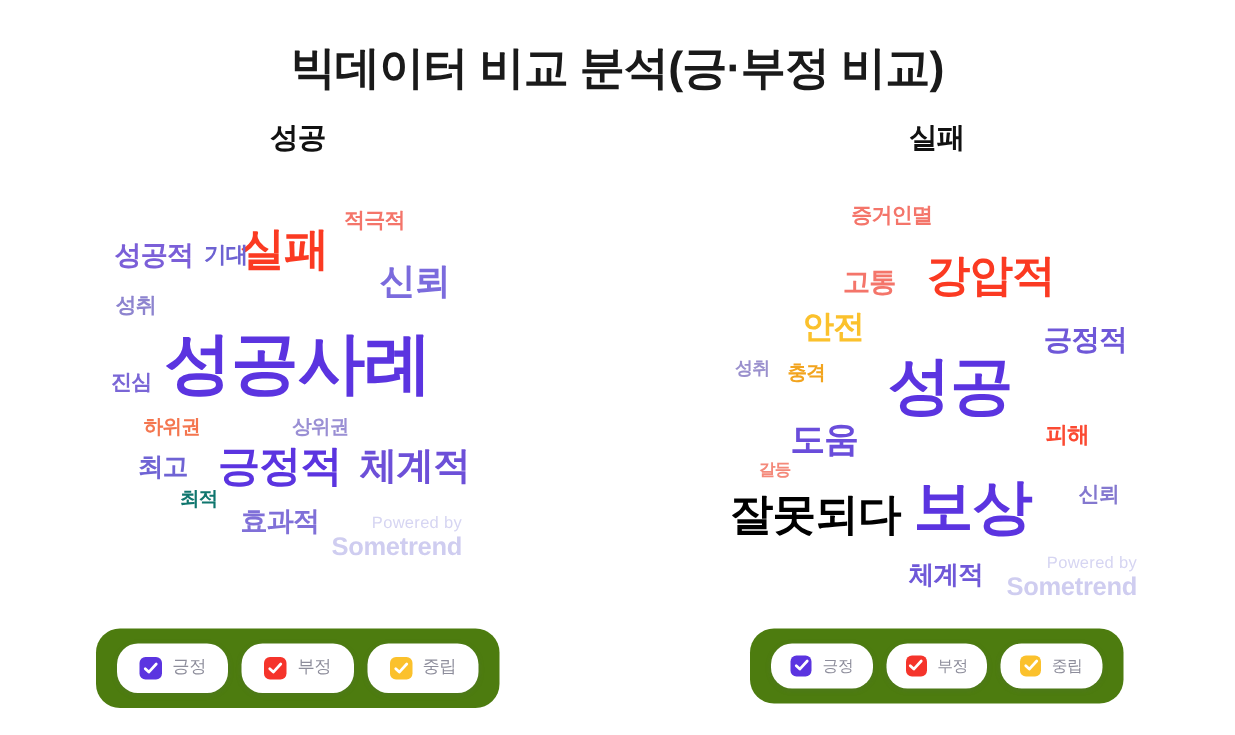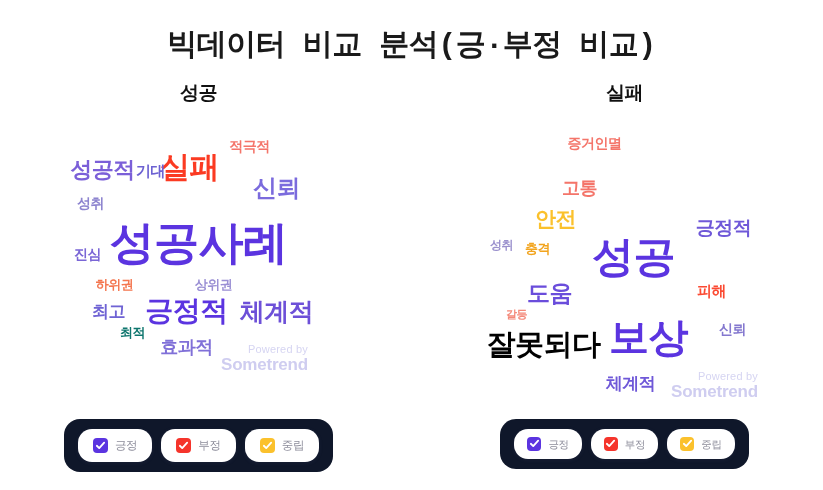--- a/index.html
+++ b/index.html
@@ -19,21 +19,20 @@
   .page-title {
     text-align: center;
     font-size: 30px;
     font-weight: bold;
     color: #1a1a1a;
     letter-spacing: -0.5px;
     margin: 0;
     padding-top: 28px;
     line-height: 1.2;
     white-space: nowrap;
-    font-family: Liberation Mono, monospace;
   }
 
   .panels {
     display: flex;
     justify-content: center;
     align-items: flex-start;
     margin-top: 18px;
     gap: 126px;
   }
 
@@ -95,21 +94,21 @@
     color: #cfcdf0;
     letter-spacing: -0.2px;
   }
 
   .legend-card {
     position: relative;
     display: flex;
     justify-content: center;
     align-items: center;
     gap: 9px;
-    background: #0f172a;
+    background: #4d7c0f;
     border-radius: 16px;
     padding: 10px 14px;
   }
 
   .legend-chip {
     display: flex;
     align-items: center;
     gap: 7px;
     background: #ffffff;
     border-radius: 14px;
@@ -149,21 +148,21 @@
 
   <div class="panel panel--left">
     <div class="panel-header">성공</div>
 
     <div class="cloud-card">
       <div class="cloud-stage" id="cloud-0">
           <span class="word" style="left: 50%; top: 41%; font-size: 45px; color: rgb(91, 52, 224);">성공사례</span>
           <span class="word" style="left: 47%; top: 16%; font-size: 30px; color: rgb(251, 58, 34);">실패</span>
           <span class="word" style="left: 46%; top: 64%; font-size: 28px; color: rgb(91, 52, 224);">긍정적</span>
           <span class="word" style="left: 76%; top: 64%; font-size: 25px; color: rgb(109, 80, 216);">체계적</span>
-          <span class="word" style="left: 18%; top: 17%; font-size: 22px; color: rgb(123, 95, 216);">성공적</span>
+          <span class="word" style="left: 18%; top: 17%; font-size: 18px; color: rgb(123, 95, 216);">성공적</span>
           <span class="word" style="left: 76%; top: 23%; font-size: 24px; color: rgb(123, 107, 221);">신뢰</span>
           <span class="word" style="left: 46%; top: 76%; font-size: 18px; color: rgb(128, 112, 216);">효과적</span>
           <span class="word" style="left: 20%; top: 64%; font-size: 17px; color: rgb(111, 99, 212);">최고</span>
           <span class="word" style="left: 34%; top: 17%; font-size: 15px; color: rgb(109, 98, 210);">기대</span>
           <span class="word" style="left: 67%; top: 9%; font-size: 14px; color: rgb(244, 117, 106);">적극적</span>
           <span class="word" style="left: 14%; top: 28%; font-size: 14px; color: rgb(141, 132, 207);">성취</span>
           <span class="word" style="left: 13%; top: 45%; font-size: 14px; color: rgb(122, 102, 214);">진심</span>
           <span class="word" style="left: 22%; top: 55%; font-size: 13px; color: rgb(244, 118, 79);">하위권</span>
           <span class="word" style="left: 55%; top: 55%; font-size: 13px; color: rgb(154, 143, 212);">상위권</span>
           <span class="word" style="left: 28%; top: 71%; font-size: 13px; color: #0f766e;">최적</span>
@@ -201,22 +200,23 @@
         </div>
       </div>
   </div>
 
   <div class="panel panel--right">
     <div class="panel-header">실패</div>
 
     <div class="cloud-card">
       <div class="cloud-stage" id="cloud-1">
           <span class="word" style="left: 53%; top: 46%; font-size: 42px; color: rgb(91, 52, 224);">성공</span>
-          <span class="word" style="left: 58%; top: 73%; font-size: 40px; color: rgb(91, 52, 224); font-family: Liberation Serif, serif;">보상</span>
+          <span class="word" style="left: 58%; top: 73%; font-size: 40px; color: rgb(91, 52, 224);">보상</span>
           <span class="word" style="left: 23%; top: 75%; font-size: 29px; color: #000000;">잘못되다</span>
+          <span class="word" style="left: 62%; top: 22%; font-size: 29px; color: rgb(251, 58, 34);">강압적</span>
           <span class="word" style="left: 25%; top: 58%; font-size: 23px; color: rgb(106, 77, 219);">도움</span>
           <span class="word" style="left: 27%; top: 33%; font-size: 21px; color: rgb(251, 193, 44);">안전</span>
           <span class="word" style="left: 83%; top: 36%; font-size: 19px; color: rgb(111, 88, 216);">긍정적</span>
           <span class="word" style="left: 35%; top: 23%; font-size: 18px; color: rgb(244, 117, 106);">고통</span>
           <span class="word" style="left: 52%; top: 88%; font-size: 17px; color: rgb(111, 88, 216);">체계적</span>
           <span class="word" style="left: 40%; top: 8%; font-size: 14px; color: rgb(244, 117, 106);">증거인멸</span>
           <span class="word" style="left: 79%; top: 57%; font-size: 15px; color: rgb(251, 74, 50);">피해</span>
           <span class="word" style="left: 86%; top: 70%; font-size: 14px; color: rgb(132, 120, 207);">신뢰</span>
           <span class="word" style="left: 21%; top: 43%; font-size: 13px; color: rgb(242, 164, 30);">충격</span>
           <span class="word" style="left: 9%; top: 42%; font-size: 12px; color: rgb(154, 144, 205);">성취</span>

